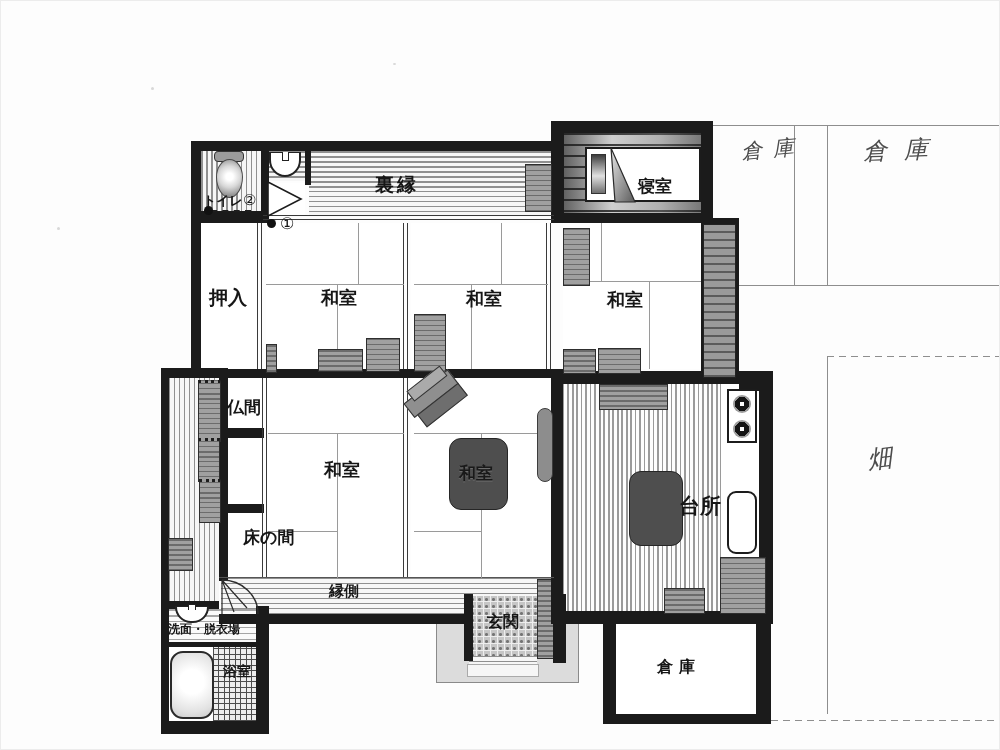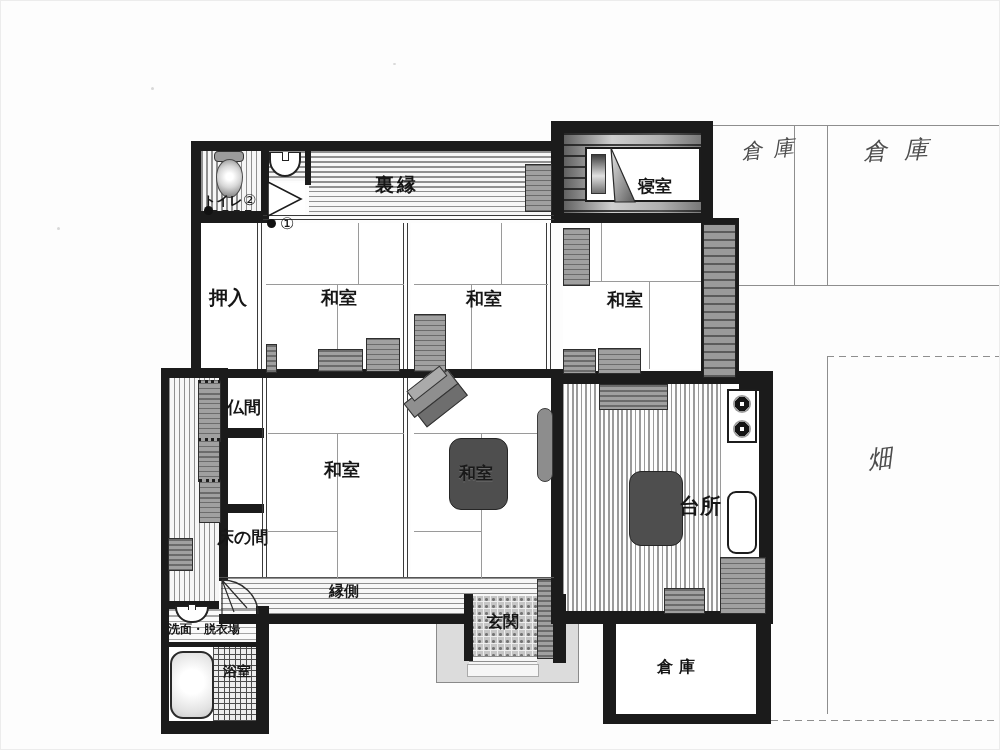--- a/index.html
+++ b/index.html
@@ -234,21 +234,21 @@
   <div class="lbl" style="left:637px;top:177px;font-size:17px;">寝室</div>
   <div class="lbl" style="left:202px;top:191px;font-size:13px;text-align:center;">
     <span>トイレ</span><span style="font-size:15px;font-weight:normal;">②</span>
   </div>
   <div class="lbl" style="left:208px;top:287px;font-size:19px;">押入</div>
   <div class="lbl" style="left:320px;top:288px;font-size:18px;">和室</div>
   <div class="lbl" style="left:465px;top:289px;font-size:18px;">和室</div>
   <div class="lbl" style="left:606px;top:290px;font-size:18px;">和室</div>
   <div class="lbl" style="left:323px;top:460px;font-size:18px;">和室</div>
   <div class="lbl" style="left:226px;top:398px;font-size:17px;">仏間</div>
-  <div class="lbl" style="left:216px;top:528px;font-size:17px;">床の間</div>
+  <div class="lbl" style="left:242px;top:528px;font-size:17px;">床の間</div>
   <div class="lbl" style="left:678px;top:494px;font-size:21px;">台所</div>
   <div class="lbl" style="left:328px;top:582px;font-size:15px;">縁側</div>
   <div class="lbl" style="left:486px;top:613px;font-size:16px;">玄関</div>
   <div class="lbl" style="left:167px;top:622px;font-size:12px;">洗面・脱衣場</div>
   <div class="lbl" style="left:222px;top:663px;font-size:14px;">浴室</div>
   <div class="lbl" style="left:656px;top:658px;font-size:16px;letter-spacing:6px;">倉庫</div>
 
 </div>
 
 </body></html>

